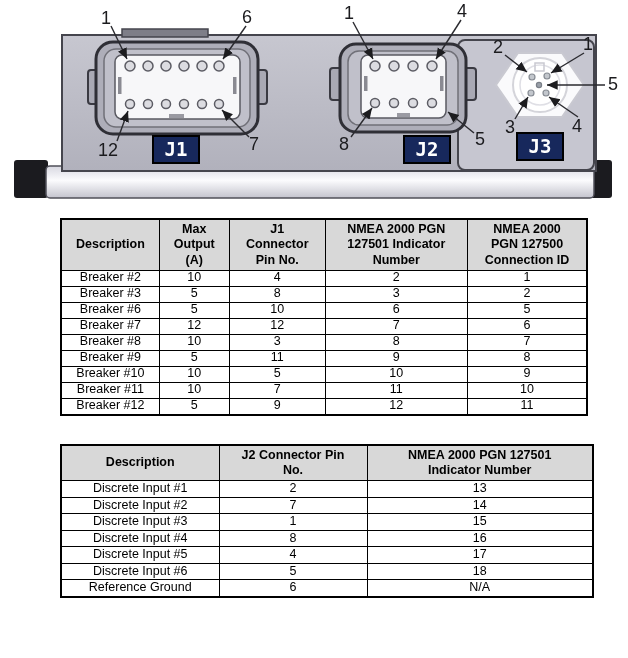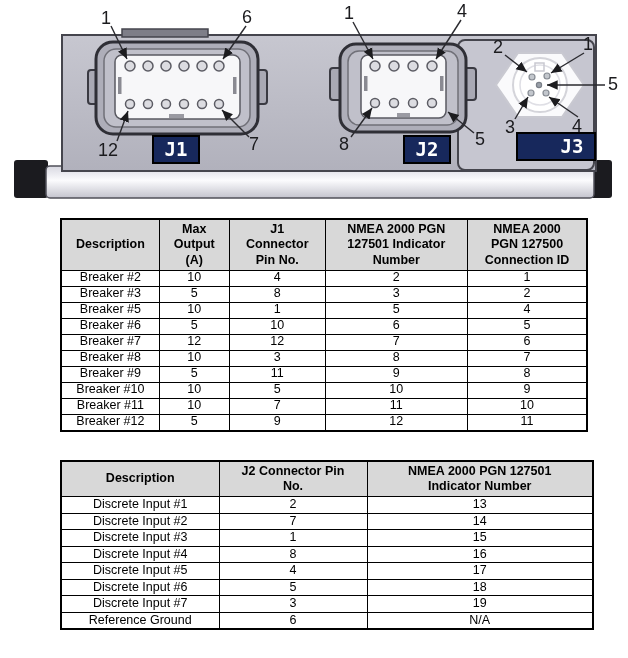--- a/index.html
+++ b/index.html
@@ -164,21 +164,21 @@
   <div class="callout-layer">
       <div class="callout" style="left: 498px; top: 47px;">2</div>
       <div class="callout" style="left: 588px; top: 44px;">1</div>
       <div class="callout" style="left: 613px; top: 84px;">5</div>
       <div class="callout" style="left: 510px; top: 127px;">3</div>
       <div class="callout" style="left: 577px; top: 126px;">4</div>
     </div>
 
   <div class="badge" style="left:152px;top:135px;">J1</div>
   <div class="badge" style="left:403px;top:135px;">J2</div>
-  <div class="badge" style="left:516px;top:132px;padding-left:32px;">J3</div>
+  <div class="badge" style="left:516px;top:132px;">J3</div>
 </div>
 
 <table class="tbl-breakers">
   <colgroup>
     <col style="width:92px">
       <col style="width:70px">
       <col style="width:96px">
     <col style="width:142px">
       <col style="width:120px">
   </colgroup>
@@ -208,27 +208,20 @@
         <td>1</td>
       </tr>
       <tr>
         <td>Breaker #3</td>
         <td>5</td>
         <td>8</td>
         <td>3</td>
         <td>2</td>
       </tr>
       <tr>
-        <td>Breaker #5</td>
-        <td>10</td>
-        <td>1</td>
-        <td>5</td>
-        <td>4</td>
-      </tr>
-      <tr>
         <td>Breaker #6</td>
         <td>5</td>
         <td>10</td>
         <td>6</td>
         <td>5</td>
       </tr>
       <tr>
         <td>Breaker #7</td>
         <td>12</td>
         <td>12</td>
@@ -312,23 +305,18 @@
         <td>Discrete Input #5</td>
         <td>4</td>
         <td>17</td>
       </tr>
       <tr>
         <td>Discrete Input #6</td>
         <td>5</td>
         <td>18</td>
       </tr>
       <tr>
-        <td>Discrete Input #7</td>
-        <td>3</td>
-        <td>19</td>
-      </tr>
-      <tr>
         <td>Reference Ground</td>
         <td>6</td>
         <td>N/A</td>
       </tr>
     </tbody>
 </table>
 
 </body></html>

